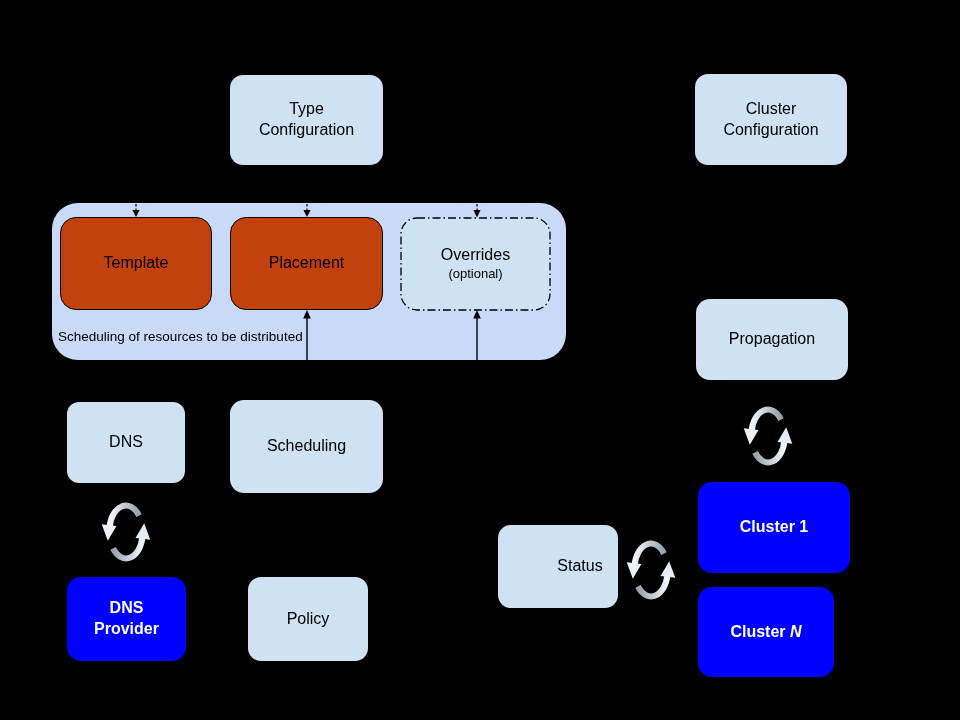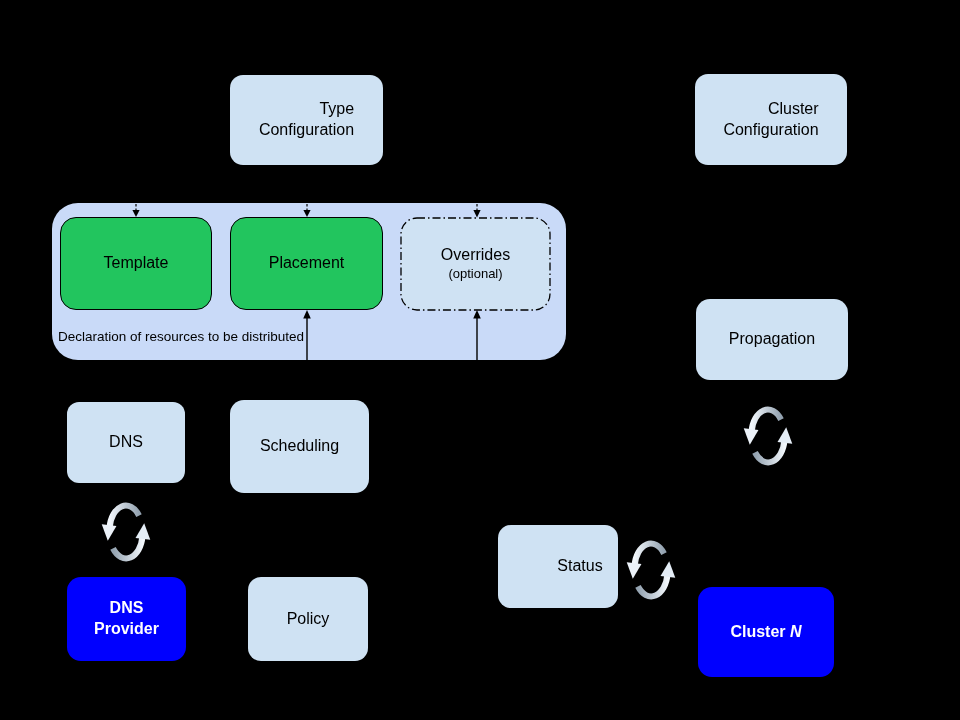--- a/index.html
+++ b/index.html
@@ -5,22 +5,22 @@
   html,body{margin:0;padding:0;background:#000;}
   .stage{
     position:relative;width:960px;height:720px;background:#000;
     font-family:"Liberation Sans", sans-serif;overflow:hidden;
   }
   .node{
     position:absolute;display:flex;flex-direction:column;align-items:center;justify-content:center;
     text-align:center;color:#000;font-size:16px;line-height:1.3;white-space:pre-line;
     box-sizing:border-box;
   }
-  .light{background:#cfe2f3;border-radius:13px;text-align:right;}
-  .inner{background:#22c55e;border:1.4px solid #000;border-radius:16px;}
+  .light{background:#cfe2f3;border-radius:13px;}
+  .inner{background:#c2410c;border:1.4px solid #000;border-radius:16px;}
   .blue{background:#0000ff;color:#fff;font-weight:bold;border-radius:14px;}
   .group{
     position:absolute;background:#c9daf8;border-radius:26px;
   }
   .caption{
     position:absolute;color:#000;font-size:13.5px;white-space:nowrap;
   }
   .overrides-label{background:transparent;}
   .overrides-sub{font-size:13px;margin-top:1px;}
   .overlay{position:absolute;left:0;top:0;pointer-events:none;}
@@ -51,47 +51,50 @@
 
   <div class="node inner" style="left:230px;top:217px;width:153px;height:93px;">
     <span class="lbl">Placement</span>
   </div>
 
   <div class="node overrides-label" style="left:401px;top:218px;width:149px;height:92px;z-index:3;">
     <span class="lbl">Overrides</span>
     <span class="lbl overrides-sub">(optional)</span>
   </div>
 
-  <div class="caption" style="left:58px;top:329px;">Declaration of resources to be distributed</div>
+  <div class="caption" style="left:58px;top:329px;">Scheduling of resources to be distributed</div>
 
   <div class="node light" style="left:67px;top:402px;width:118px;height:81px;border-radius:12px;">
     <span class="lbl">DNS</span>
   </div>
 
-  <div class="node light" style="left:230px;top:400px;width:139px;height:93px;border-radius:14px;">
+  <div class="node light" style="left:230px;top:400px;width:153px;height:93px;border-radius:14px;">
     <span class="lbl">Scheduling</span>
   </div>
 
   <div class="node blue" style="left:67px;top:577px;width:119px;height:84px;">
     <span class="lbl">DNS
 Provider</span>
   </div>
 
   <div class="node light" style="left:248px;top:577px;width:120px;height:84px;">
     <span class="lbl">Policy</span>
   </div>
 
   <div class="node light" style="left:696px;top:299px;width:152px;height:81px;border-radius:14px;">
     <span class="lbl">Propagation</span>
   </div>
 
   <div class="node light" style="left:498px;top:525px;width:120px;height:83px;padding-left:44px;">
     <span class="lbl">Status</span>
   </div>
 
+  <div class="node blue" style="left:698px;top:482px;width:152px;height:91px;">
+    <span class="lbl">Cluster 1</span>
+  </div>
 
   <div class="node blue" style="left:698px;top:587px;width:136px;height:90px;">
     <span><span>Cluster </span><span class="italic">N</span></span>
   </div>
 
   <svg class="overlay" width="960" height="720" viewBox="0 0 960 720" style="z-index:2;">
     <defs>
       <linearGradient id="gradA" x1="0" y1="0" x2="1" y2="0">
         <stop offset="0%" stop-color="#f2f7fc"></stop>
           <stop offset="100%" stop-color="#93a2b0"></stop>

